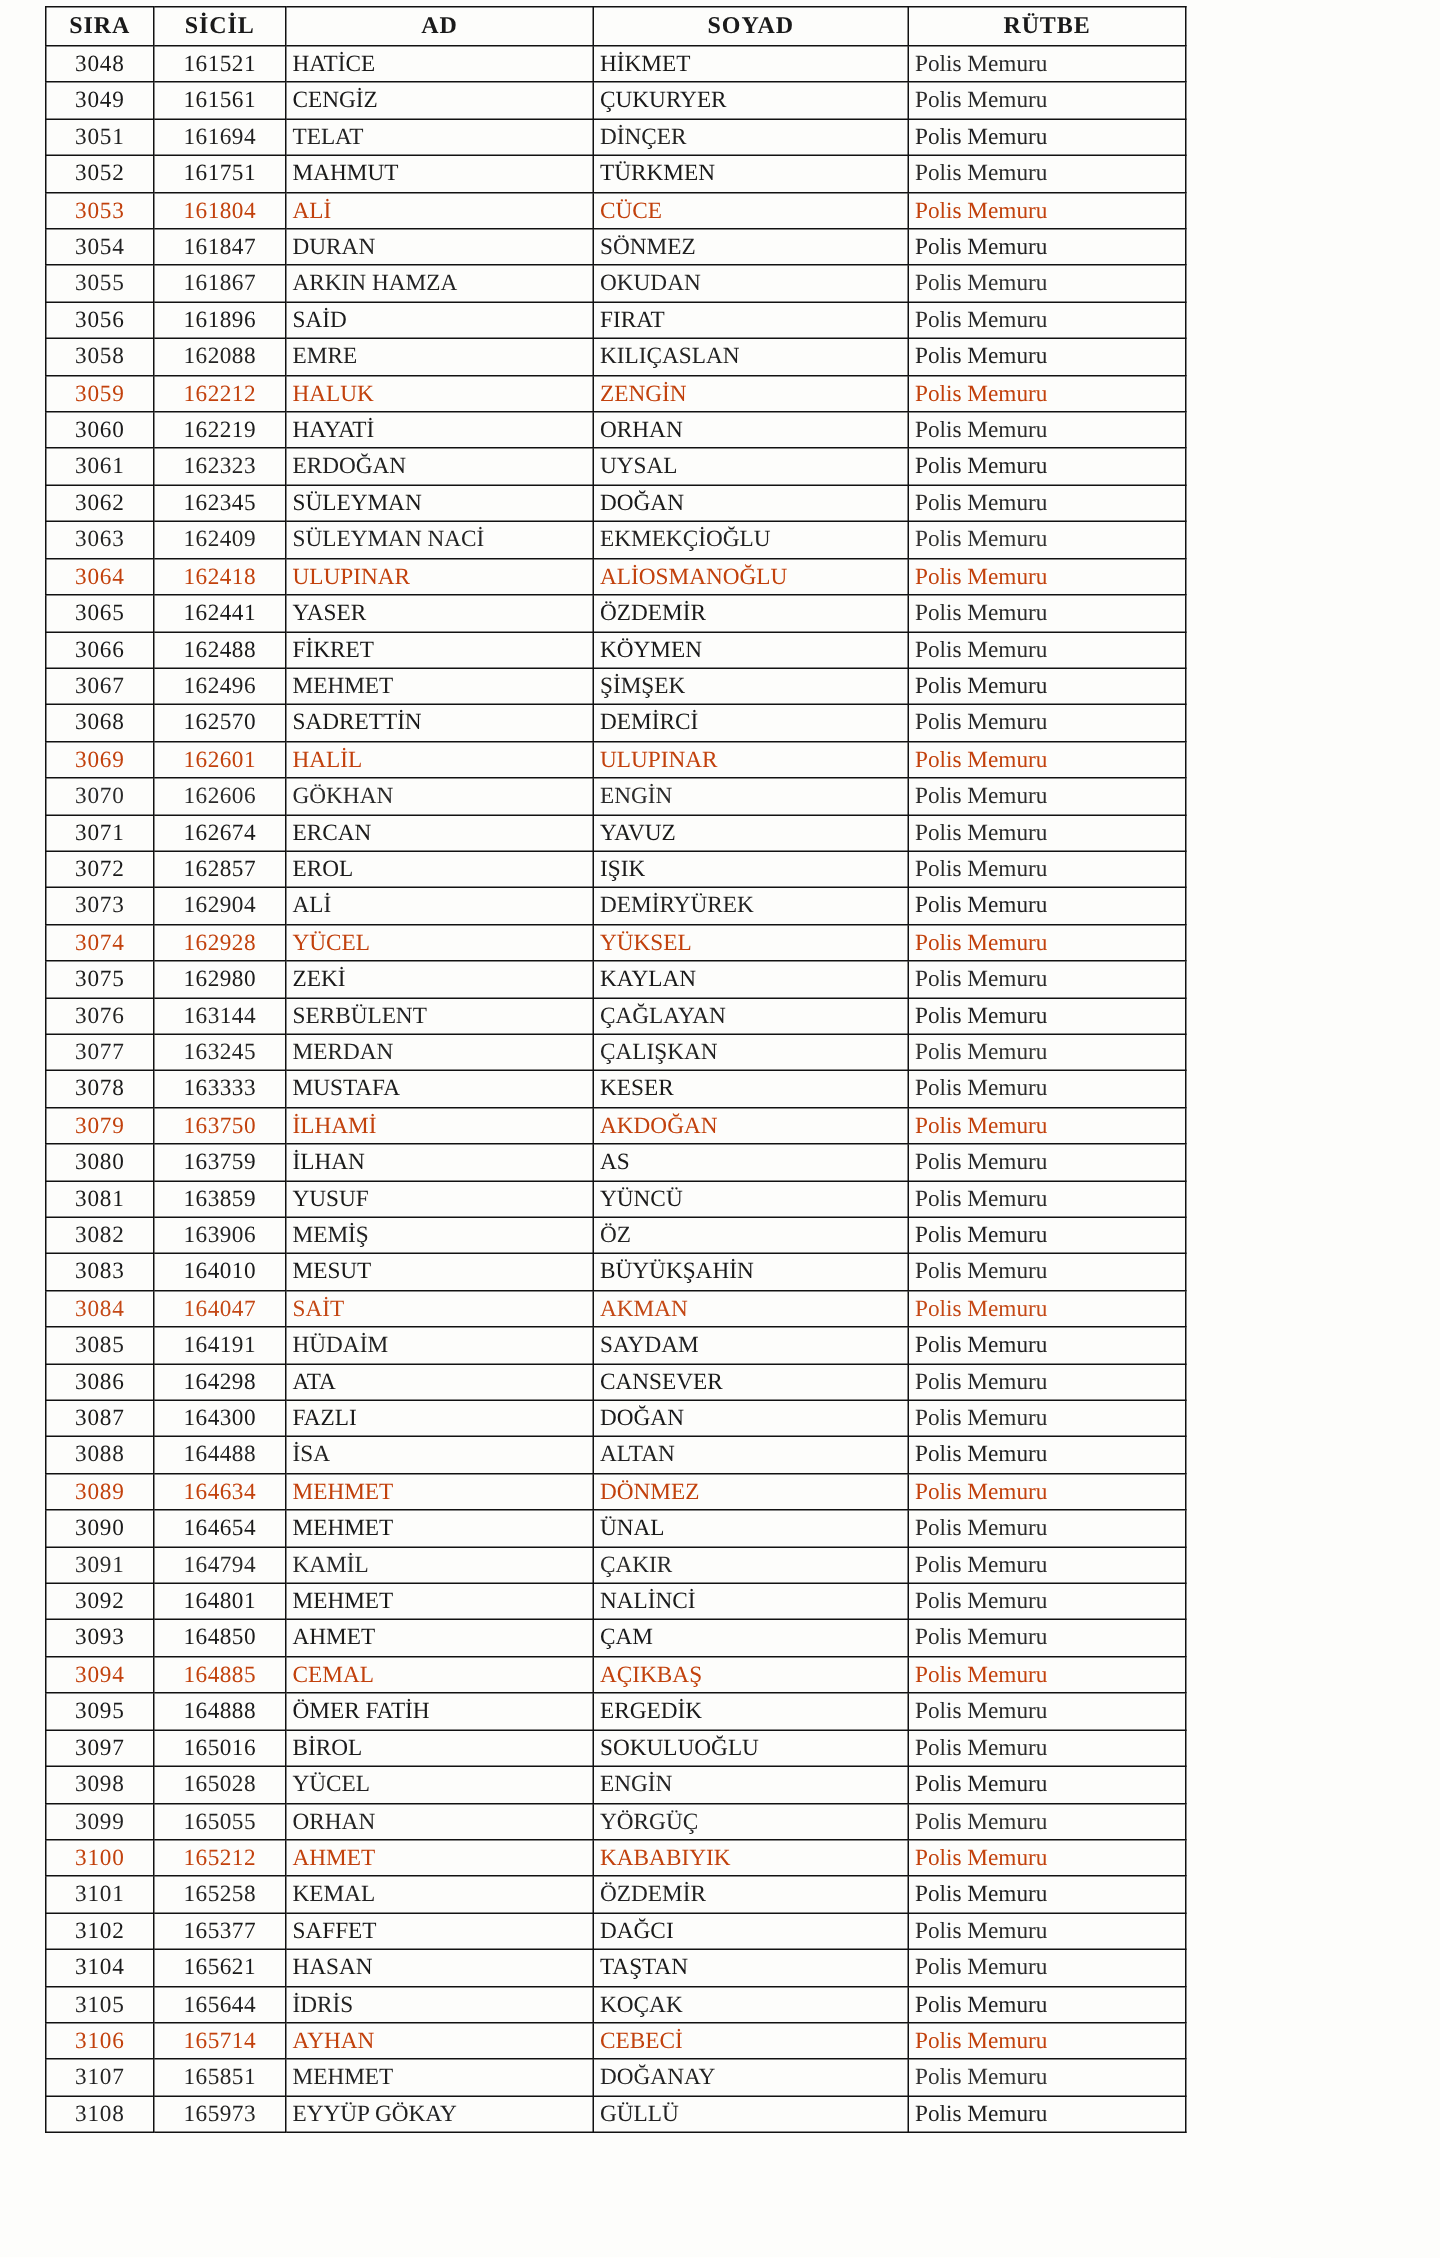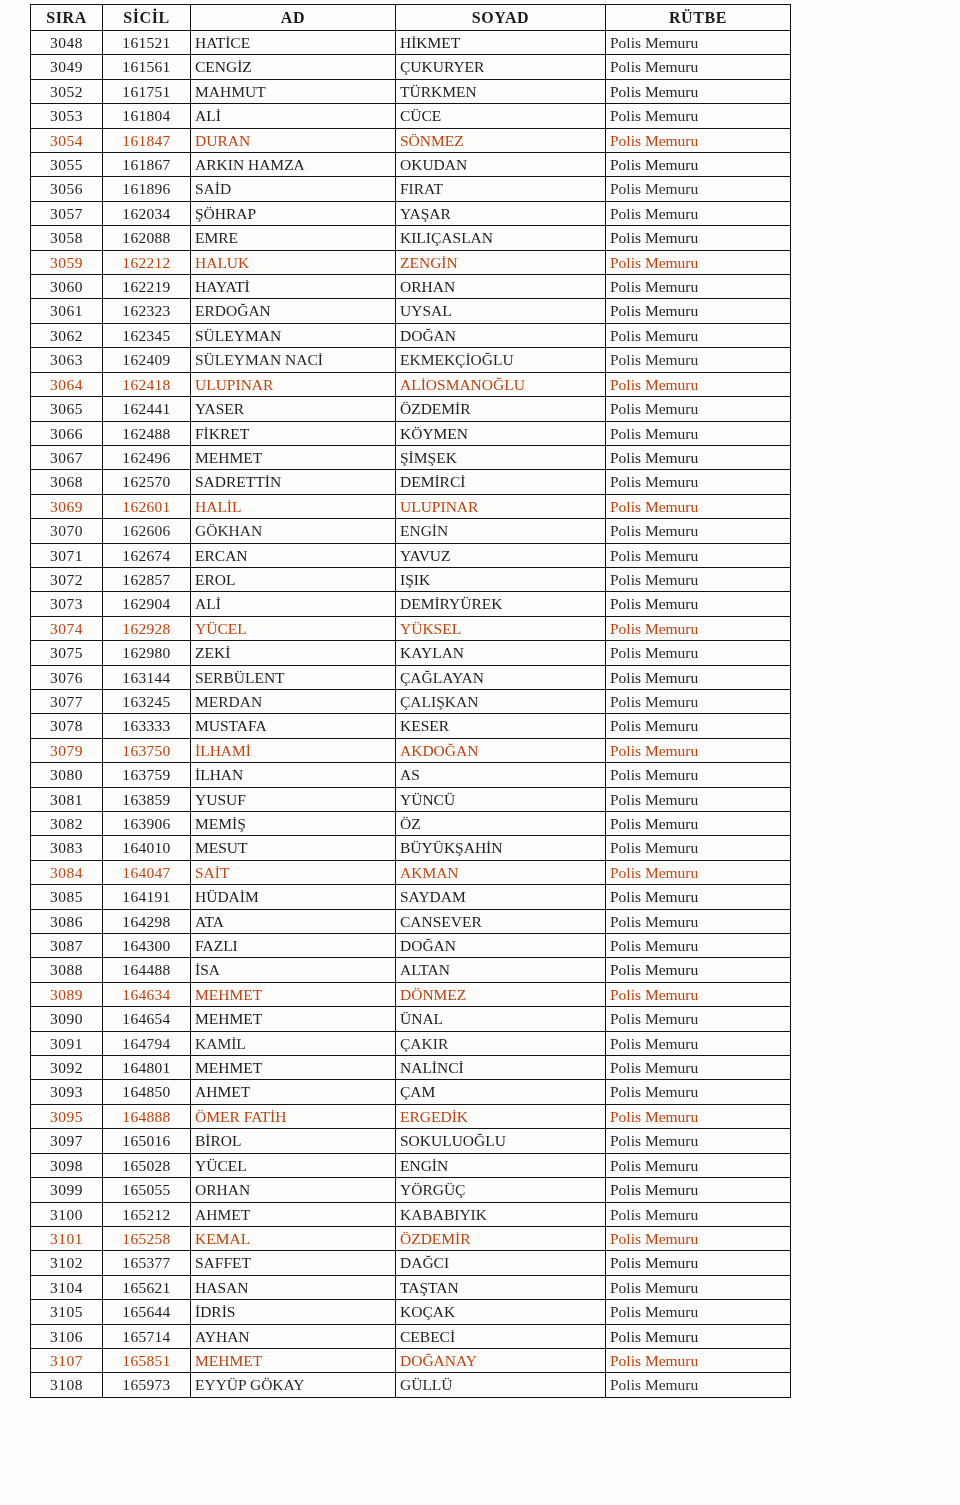--- a/index.html
+++ b/index.html
@@ -99,20 +99,27 @@
           <td class="rutbe">Polis Memuru</td>
         </tr>
         <tr>
           <td class="sira">3049</td>
           <td class="sicil">161561</td>
           <td class="ad">CENGİZ</td>
           <td class="soyad">ÇUKURYER</td>
           <td class="rutbe">Polis Memuru</td>
         </tr>
         <tr>
+          <td class="sira">3051</td>
+          <td class="sicil">161694</td>
+          <td class="ad">TELAT</td>
+          <td class="soyad">DİNÇER</td>
+          <td class="rutbe">Polis Memuru</td>
+        </tr>
+        <tr>
           <td class="sira">3052</td>
           <td class="sicil">161751</td>
           <td class="ad">MAHMUT</td>
           <td class="soyad">TÜRKMEN</td>
           <td class="rutbe">Polis Memuru</td>
         </tr>
         <tr>
           <td class="sira">3053</td>
           <td class="sicil">161804</td>
           <td class="ad">ALİ</td>
@@ -134,27 +141,20 @@
           <td class="rutbe">Polis Memuru</td>
         </tr>
         <tr>
           <td class="sira">3056</td>
           <td class="sicil">161896</td>
           <td class="ad">SAİD</td>
           <td class="soyad">FIRAT</td>
           <td class="rutbe">Polis Memuru</td>
         </tr>
         <tr>
-          <td class="sira">3057</td>
-          <td class="sicil">162034</td>
-          <td class="ad">ŞÖHRAP</td>
-          <td class="soyad">YAŞAR</td>
-          <td class="rutbe">Polis Memuru</td>
-        </tr>
-        <tr>
           <td class="sira">3058</td>
           <td class="sicil">162088</td>
           <td class="ad">EMRE</td>
           <td class="soyad">KILIÇASLAN</td>
           <td class="rutbe">Polis Memuru</td>
         </tr>
         <tr>
           <td class="sira">3059</td>
           <td class="sicil">162212</td>
           <td class="ad">HALUK</td>
@@ -390,20 +390,27 @@
           <td class="sicil">164801</td>
           <td class="ad">MEHMET</td>
           <td class="soyad">NALİNCİ</td>
           <td class="rutbe">Polis Memuru</td>
         </tr>
         <tr>
           <td class="sira">3093</td>
           <td class="sicil">164850</td>
           <td class="ad">AHMET</td>
           <td class="soyad">ÇAM</td>
+          <td class="rutbe">Polis Memuru</td>
+        </tr>
+        <tr>
+          <td class="sira">3094</td>
+          <td class="sicil">164885</td>
+          <td class="ad">CEMAL</td>
+          <td class="soyad">AÇIKBAŞ</td>
           <td class="rutbe">Polis Memuru</td>
         </tr>
         <tr>
           <td class="sira">3095</td>
           <td class="sicil">164888</td>
           <td class="ad">ÖMER FATİH</td>
           <td class="soyad">ERGEDİK</td>
           <td class="rutbe">Polis Memuru</td>
         </tr>
         <tr>

